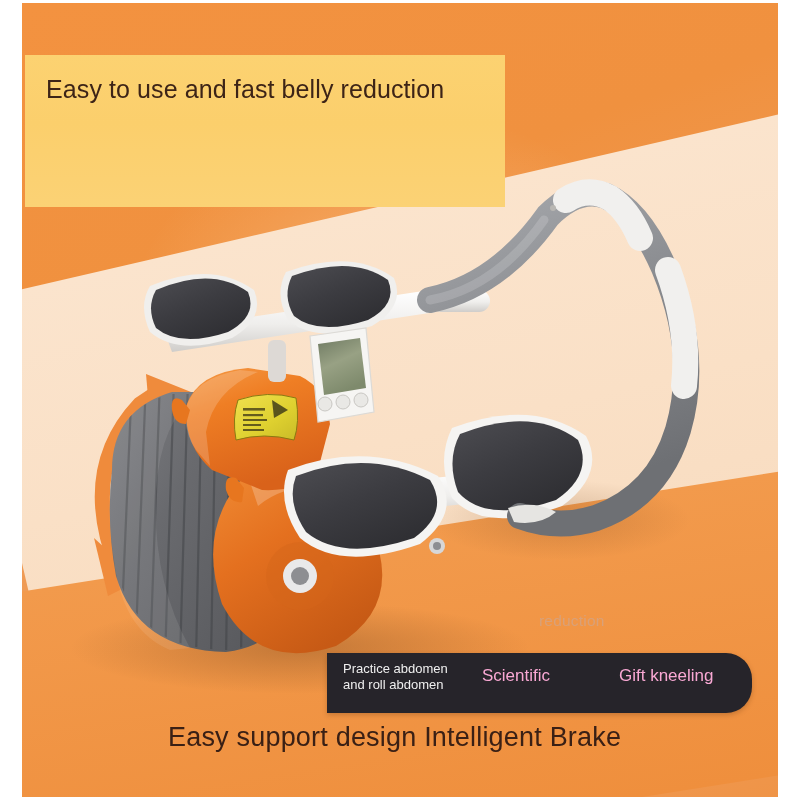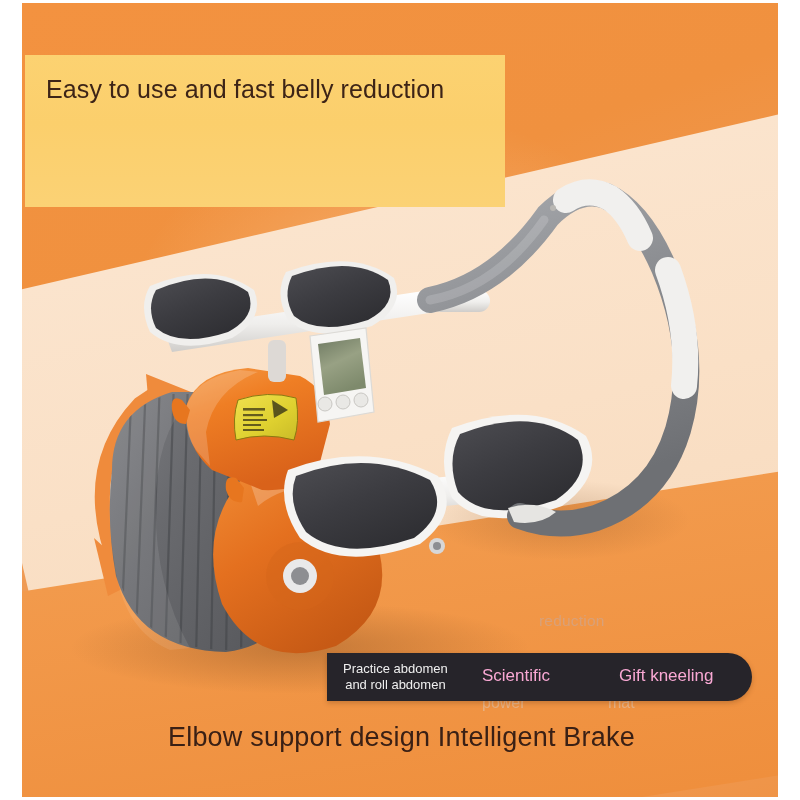--- a/index.html
+++ b/index.html
@@ -105,25 +105,24 @@
   }
   .side-caption.c1 { left: 539px; top: 563px; }
   .side-caption.c2 { left: 539px; top: 612px; }
 
   
   .feature-pill {
     position: absolute;
     left: 327px;
     top: 653px;
     width: 425px;
-    height: 48px;
+    height: 60px;
     background: #26242a;
     border-radius: 0 26px 26px 0;
     box-shadow: 0 2px 5px rgba(70,35,10,0.25);
-    text-align: center;
   }
   .pill-item {
     position: absolute;
     color: #f9a8d4;
     white-space: nowrap;
   }
   .pill-item.p1 {
     left: 16px;
     top: 8px;
     font-size: 13px;
@@ -339,15 +338,15 @@
 
   <div class="feature-pill">
     <div class="pill-item p1">
       <div>Practice abdomen</div>
       <div>and roll abdomen</div>
     </div>
     <div class="pill-item p2">Scientific</div>
     <div class="pill-item p3">Gift kneeling</div>
   </div>
 
-  <div class="bottom-title">Elbow support design Intelligent Brake</div>
+  <div class="bottom-title">Easy support design Intelligent Brake</div>
 
 </div>
 
 </body></html>

